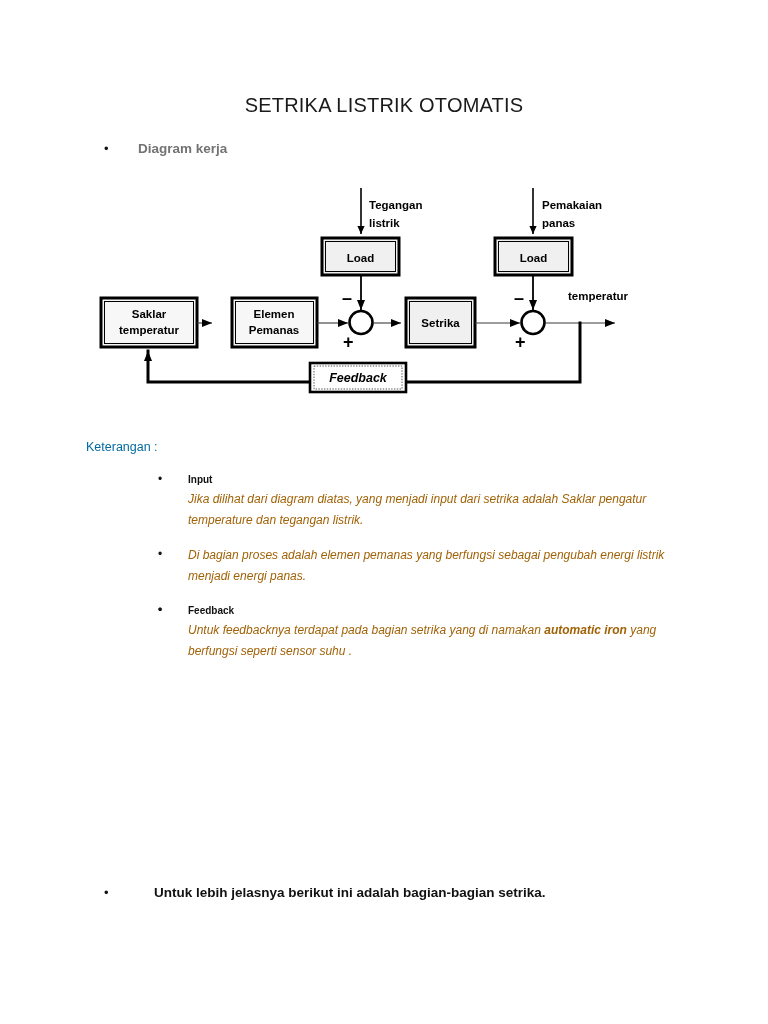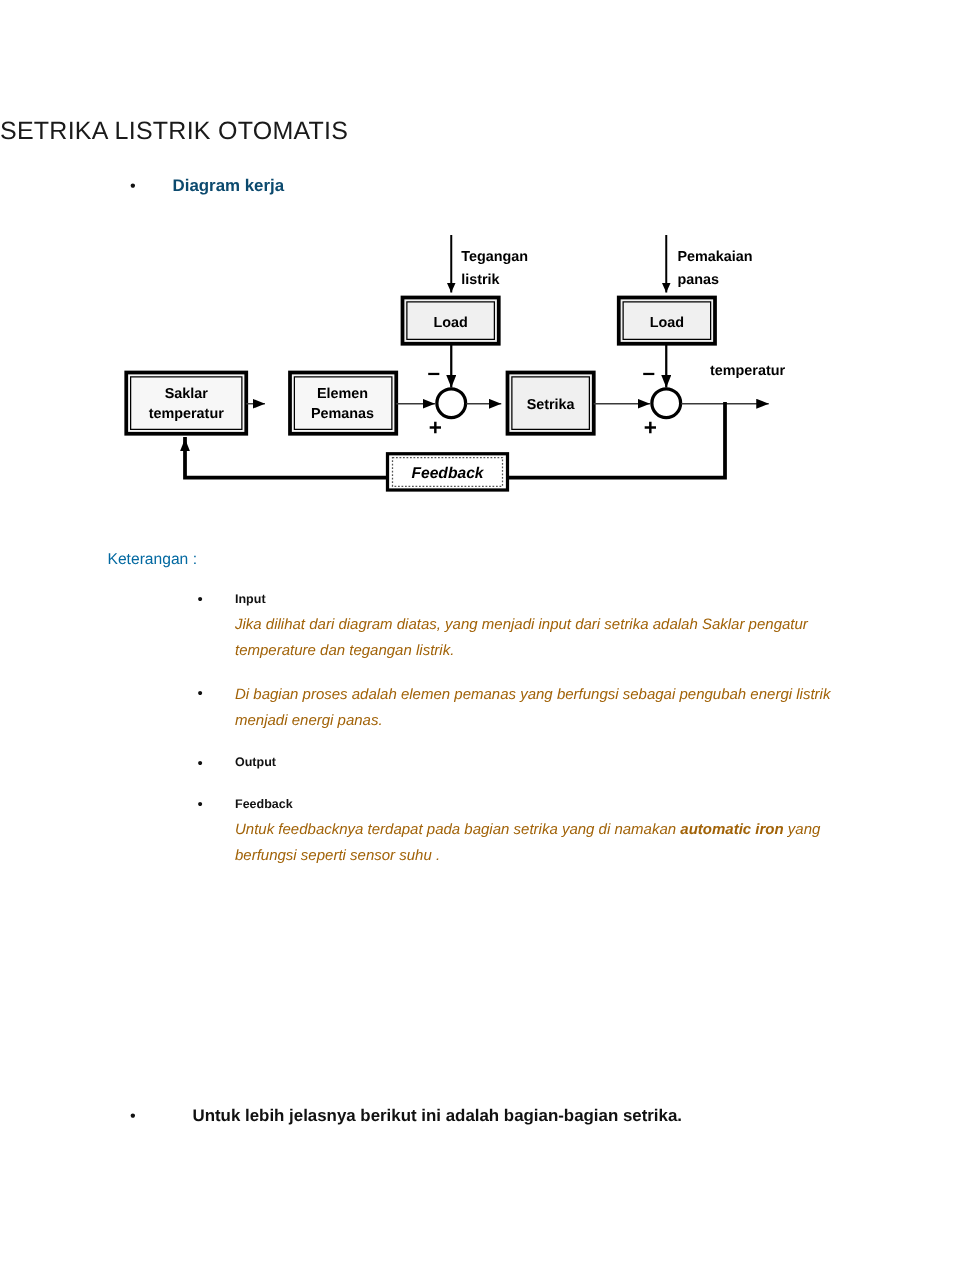--- a/index.html
+++ b/index.html
@@ -22,21 +22,21 @@
     inset: 0;
     background: #ffffff;
   }
 
   
   #doc-title {
     position: absolute;
     left: 0;
     right: 0;
     top: 94px;
-    text-align: left;
+    text-align: center;
     font-size: 20px;
     font-weight: 400;
     letter-spacing: 0.2px;
     color: #1a1a1a;
   }
 
   
   .top-bullet {
     position: absolute;
     left: 104px;
@@ -49,21 +49,21 @@
     width: 18px;
     font-size: 13px;
     line-height: 18px;
     color: #111;
   }
   .top-bullet .bullet-text {
     margin-left: 16px;
     font-size: 13.5px;
     font-weight: bold;
     line-height: 18px;
-    color: #0c4a6e;
+    color: #737373;
   }
 
   
   #diagram {
     position: absolute;
     left: 0;
     top: 0;
     width: 768px;
     height: 1024px;
     pointer-events: none;
@@ -273,21 +273,20 @@
     <div class="note">
       <span class="note-dot">•</span>
       <div class="note-body">
         <div class="note-text">Di bagian proses adalah elemen pemanas yang berfungsi sebagai pengubah energi listrik menjadi energi  panas.</div>
       </div>
     </div>
 
     <div class="note">
       <span class="note-dot">•</span>
       <div class="note-body">
-        <div class="note-title">Output</div>
       </div>
     </div>
 
     <div class="note">
       <span class="note-dot">•</span>
       <div class="note-body">
         <div class="note-title">Feedback</div>
         <div class="note-text"><span>Untuk  feedbacknya  terdapat pada bagian setrika yang di namakan </span><b>automatic iron</b><span> yang berfungsi  seperti sensor suhu .</span></div>
       </div>
     </div>

